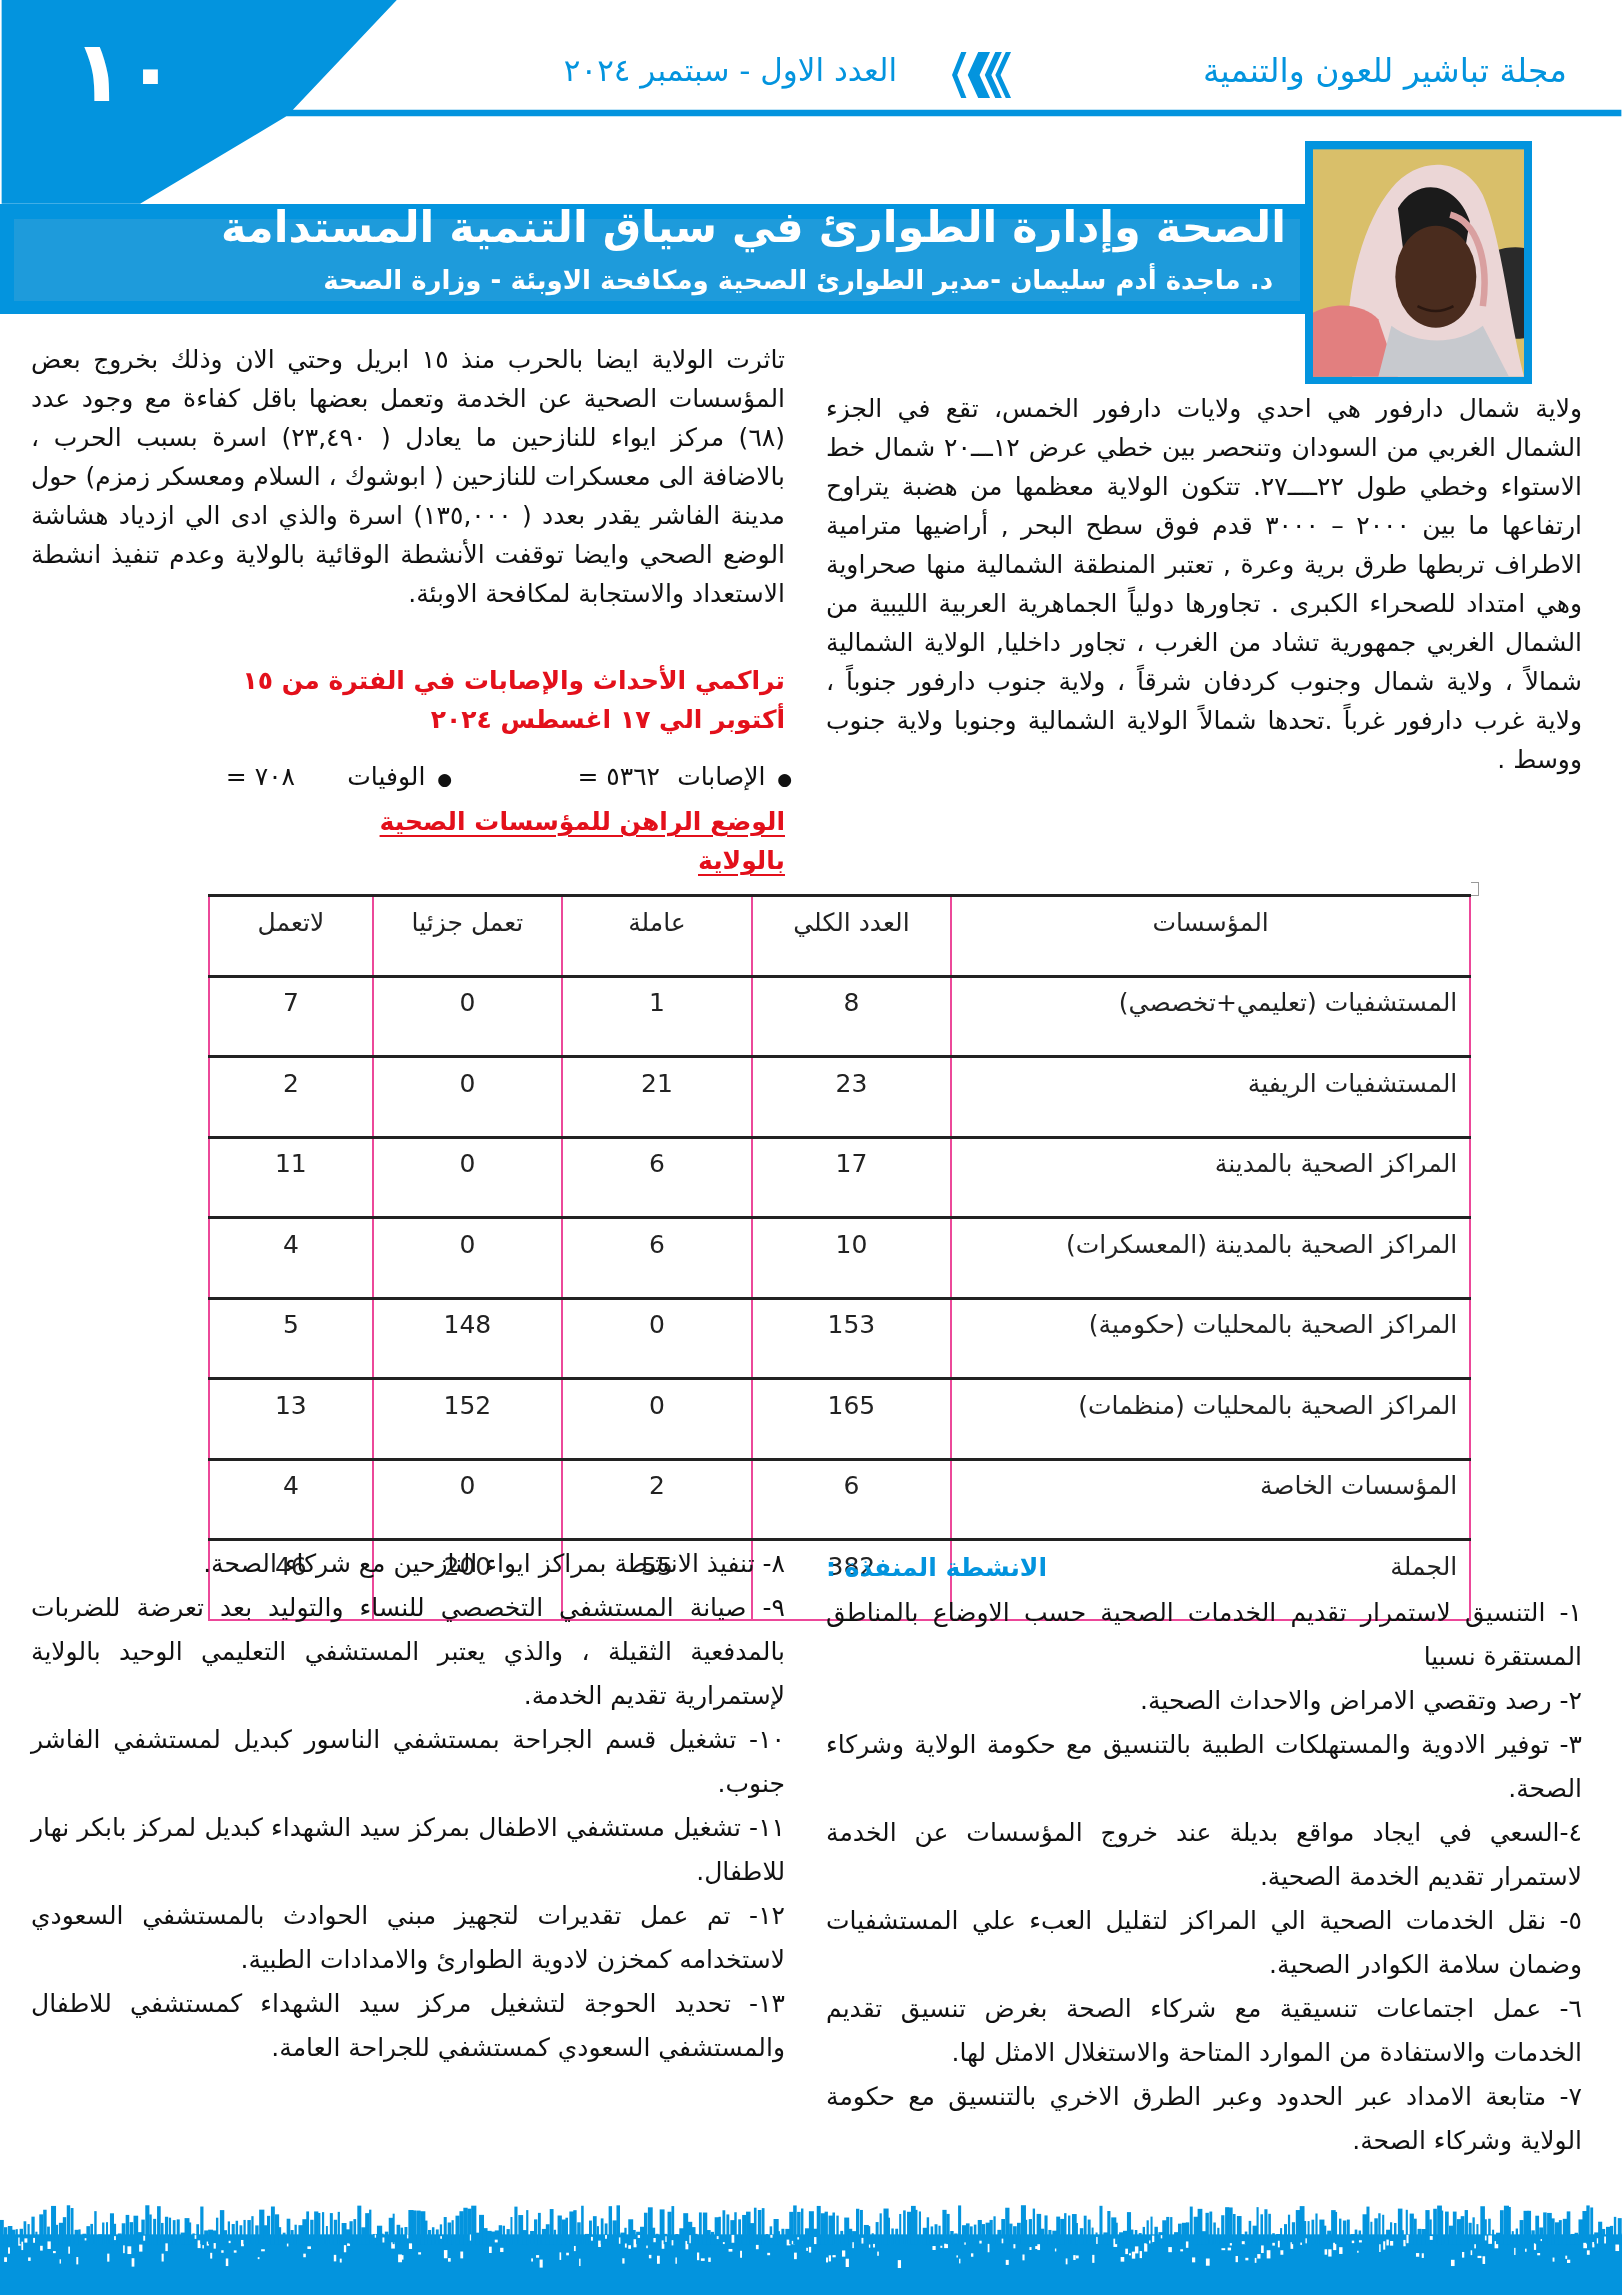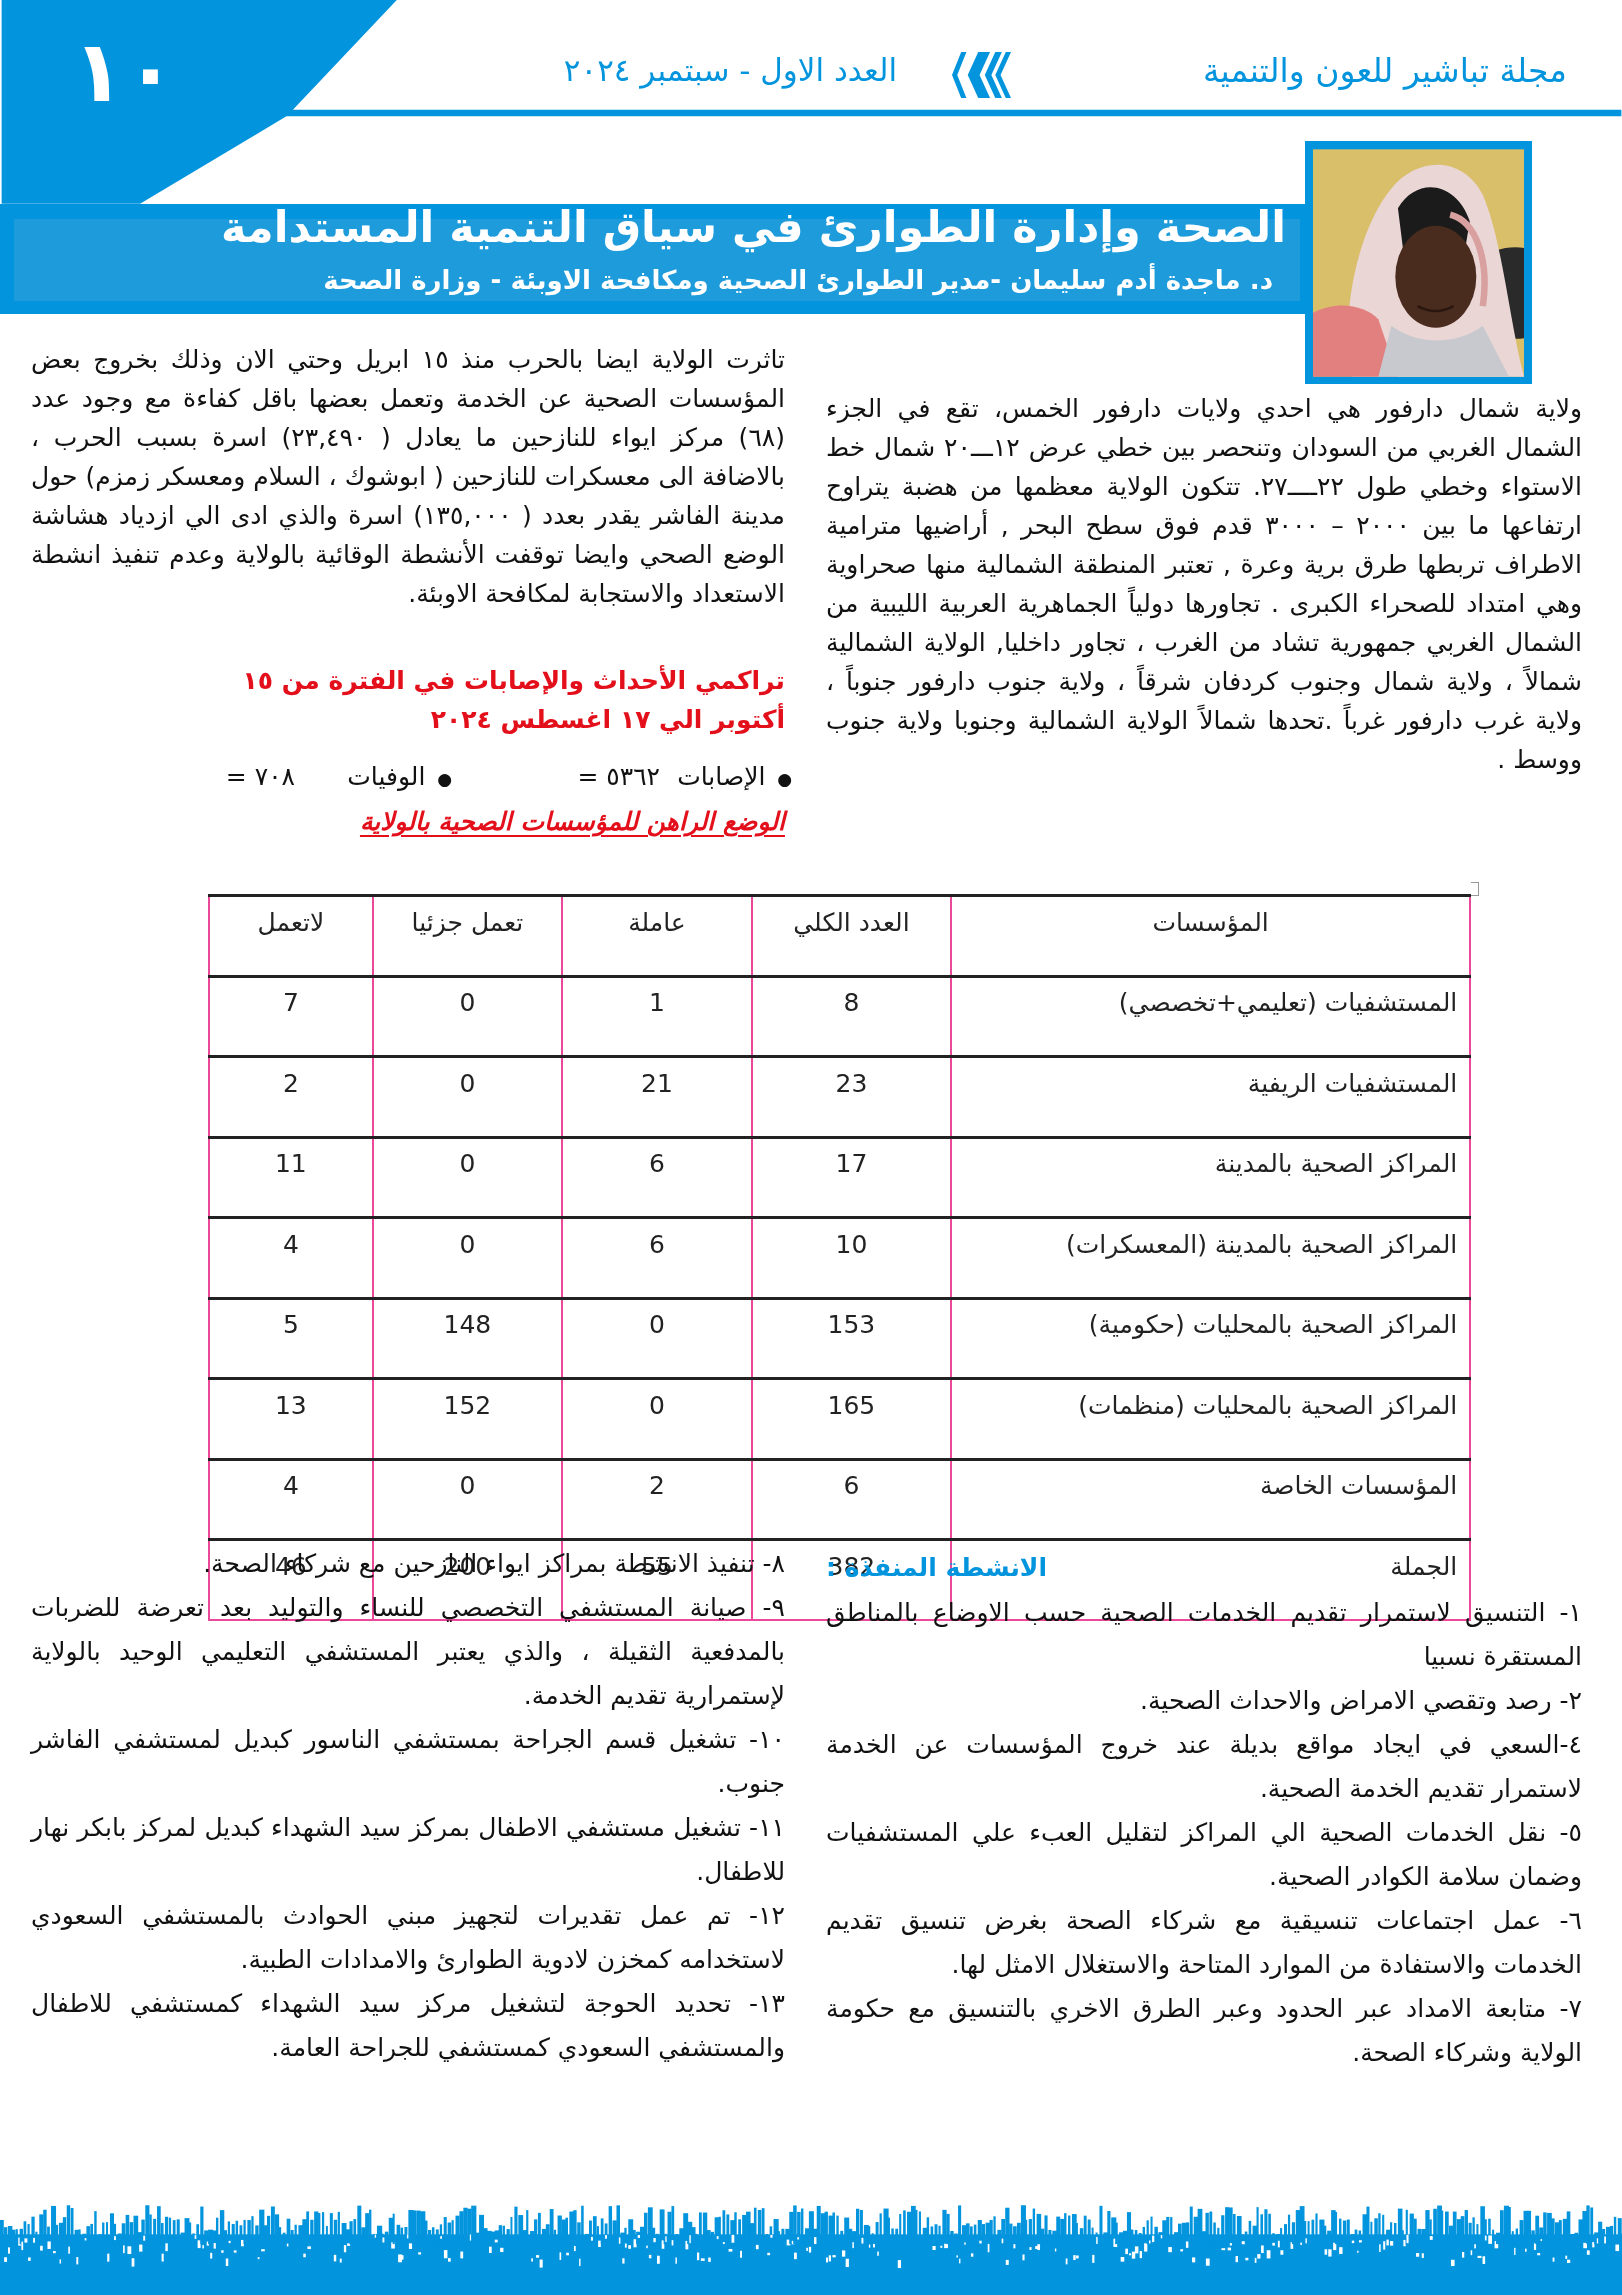--- a/index.html
+++ b/index.html
@@ -71,21 +71,21 @@
     left: 203px; top: 757px; width: 589px; height: 39px;
     font-size: 25px; line-height: 39px;
   }
   .stat-item { position: absolute; top: 0; direction: rtl; white-space: nowrap; }
   .stat-bullet { font-size: 17px; margin-left: 11.8px; }
   .stat-val { position: absolute; top: 0; white-space: nowrap; direction: ltr; }
   #status-heading {
     left: 314px; top: 802px; width: 471px; color: #E3101B;
     font-size: 25px; font-weight: bold; line-height: 39px;
     direction: rtl; text-align: right;
-    text-decoration: underline; text-decoration-thickness: 2px; text-underline-offset: 5.2px; font-style: italic;
+    text-decoration: underline; text-decoration-thickness: 2px; text-underline-offset: 5.2px;
   }
 
   
   #tbl-wrap { left: 208px; top: 894px; width: 1263px; }
   table#facilities {
     width: 1263px; border-collapse: collapse; direction: rtl;
     font-size: 25px; color: #222;
   }
   table#facilities th, table#facilities td {
     border: 2px solid #ec4899; height: 66px; vertical-align: top;
@@ -249,20 +249,21 @@
           <td class="num">46</td>
         </tr>
       </tbody>
   </table>
 </div>
 
 <div id="act-heading" class="abs">الانشطة المنفذة :</div>
 <div id="act-right" class="abs act-col">
     <div class="item">١-    التنسيق لاستمرار تقديم الخدمات الصحية حسب الاوضاع بالمناطق المستقرة نسبيا</div>
     <div class="item">٢-  رصد وتقصي الامراض والاحداث الصحية.</div>
+    <div class="item">٣- توفير الادوية والمستهلكات الطبية بالتنسيق مع حكومة الولاية وشركاء الصحة.</div>
     <div class="item">٤-السعي في ايجاد مواقع بديلة عند خروج المؤسسات عن الخدمة لاستمرار تقديم الخدمة الصحية.</div>
     <div class="item">٥-  نقل الخدمات الصحية الي المراكز لتقليل العبء علي المستشفيات وضمان سلامة الكوادر الصحية.</div>
     <div class="item">٦- عمل اجتماعات تنسيقية مع شركاء الصحة بغرض تنسيق تقديم الخدمات والاستفادة من الموارد المتاحة والاستغلال الامثل لها.</div>
     <div class="item">٧- متابعة الامداد عبر الحدود وعبر الطرق الاخري بالتنسيق مع حكومة الولاية وشركاء الصحة.</div>
   </div>
 <div id="act-left" class="abs act-col">
     <div class="item">٨-  تنفيذ الانشطة بمراكز ايواء النازحين مع شركاء الصحة.</div>
     <div class="item">٩- صيانة المستشفي التخصصي للنساء والتوليد بعد تعرضة للضربات بالمدفعية الثقيلة ، والذي يعتبر المستشفي التعليمي الوحيد بالولاية لإستمرارية تقديم الخدمة.</div>
     <div class="item">١٠- تشغيل قسم الجراحة بمستشفي الناسور  كبديل لمستشفي الفاشر جنوب.</div>
     <div class="item">١١-  تشغيل مستشفي الاطفال بمركز سيد الشهداء كبديل لمركز بابكر نهار للاطفال.</div>

